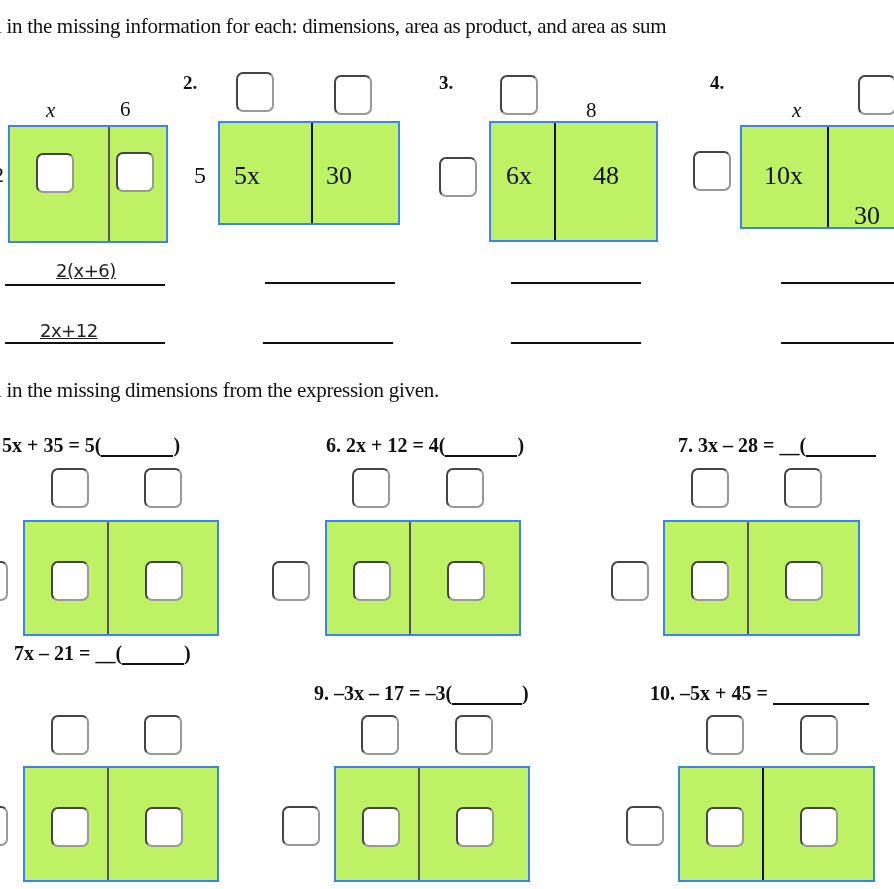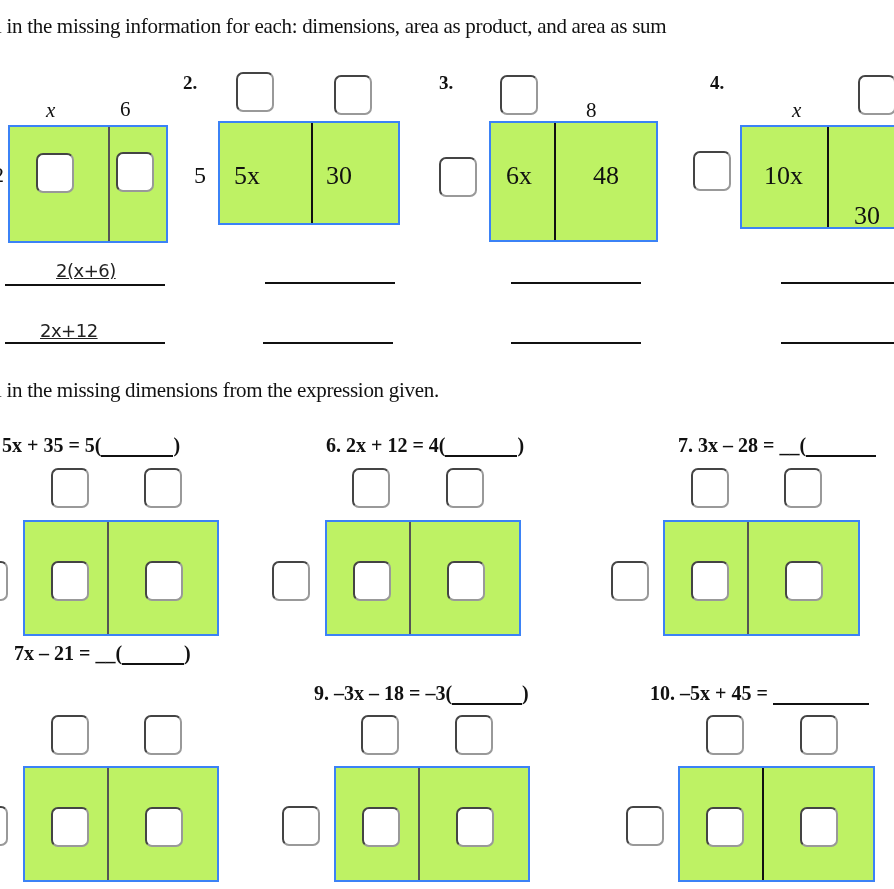--- a/index.html
+++ b/index.html
@@ -120,21 +120,21 @@
 <div class="ibox" style="left:51px;top:715px;"></div>
 <div class="ibox" style="left:144px;top:715px;"></div>
 <div class="ibox" style="left:-30px;top:806px;"></div>
 <div class="rect" style="left:23px;top:766px;width:196px;height:116px;">
   <div class="divider" style="left:82px;"></div>
   <div class="ibox" style="left:26px;top:39px;"></div>
   <div class="ibox" style="left:120px;top:39px;"></div>
 </div>
 
 <div class="eq" style="left:314px;top:682px;">
-  <span>9.</span> <span>–3x – 18 = –3(</span><span class="blank" style="width:70px;"></span><span>)</span>
+  <span>9.</span> <span>–3x – 17 = –3(</span><span class="blank" style="width:70px;"></span><span>)</span>
 </div>
 <div class="ibox" style="left:361px;top:715px;"></div>
 <div class="ibox" style="left:455px;top:715px;"></div>
 <div class="ibox" style="left:282px;top:806px;"></div>
 <div class="rect" style="left:334px;top:766px;width:196px;height:116px;">
   <div class="divider" style="left:82px;"></div>
   <div class="ibox" style="left:26px;top:39px;"></div>
   <div class="ibox" style="left:120px;top:39px;"></div>
 </div>
 

